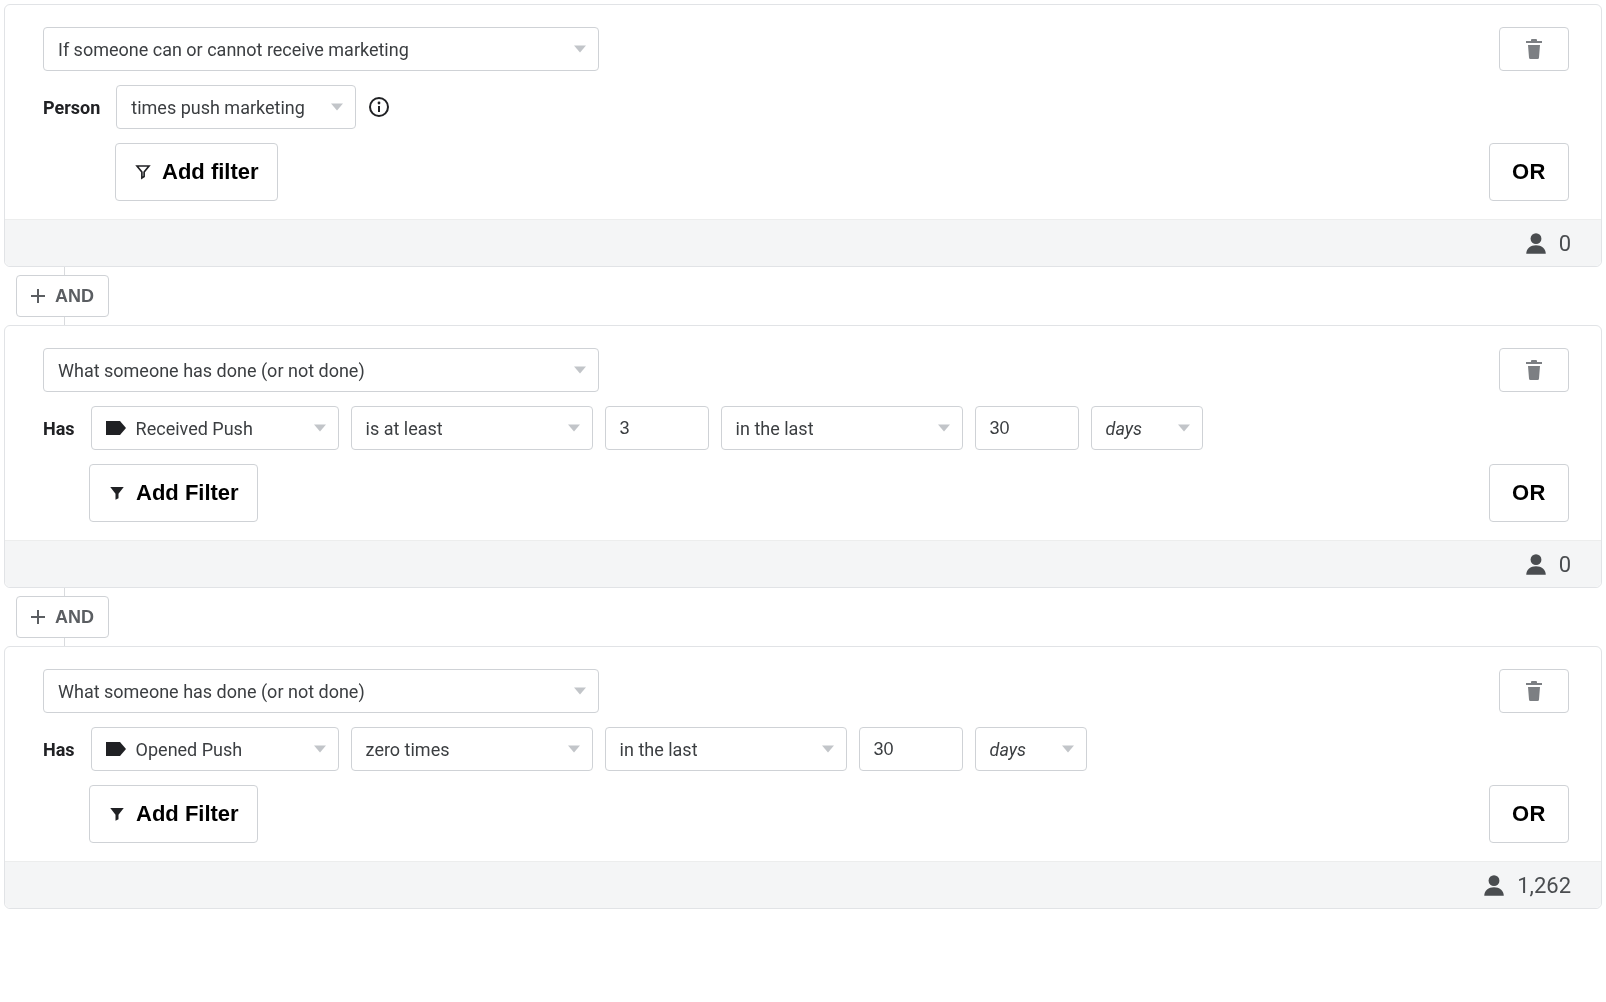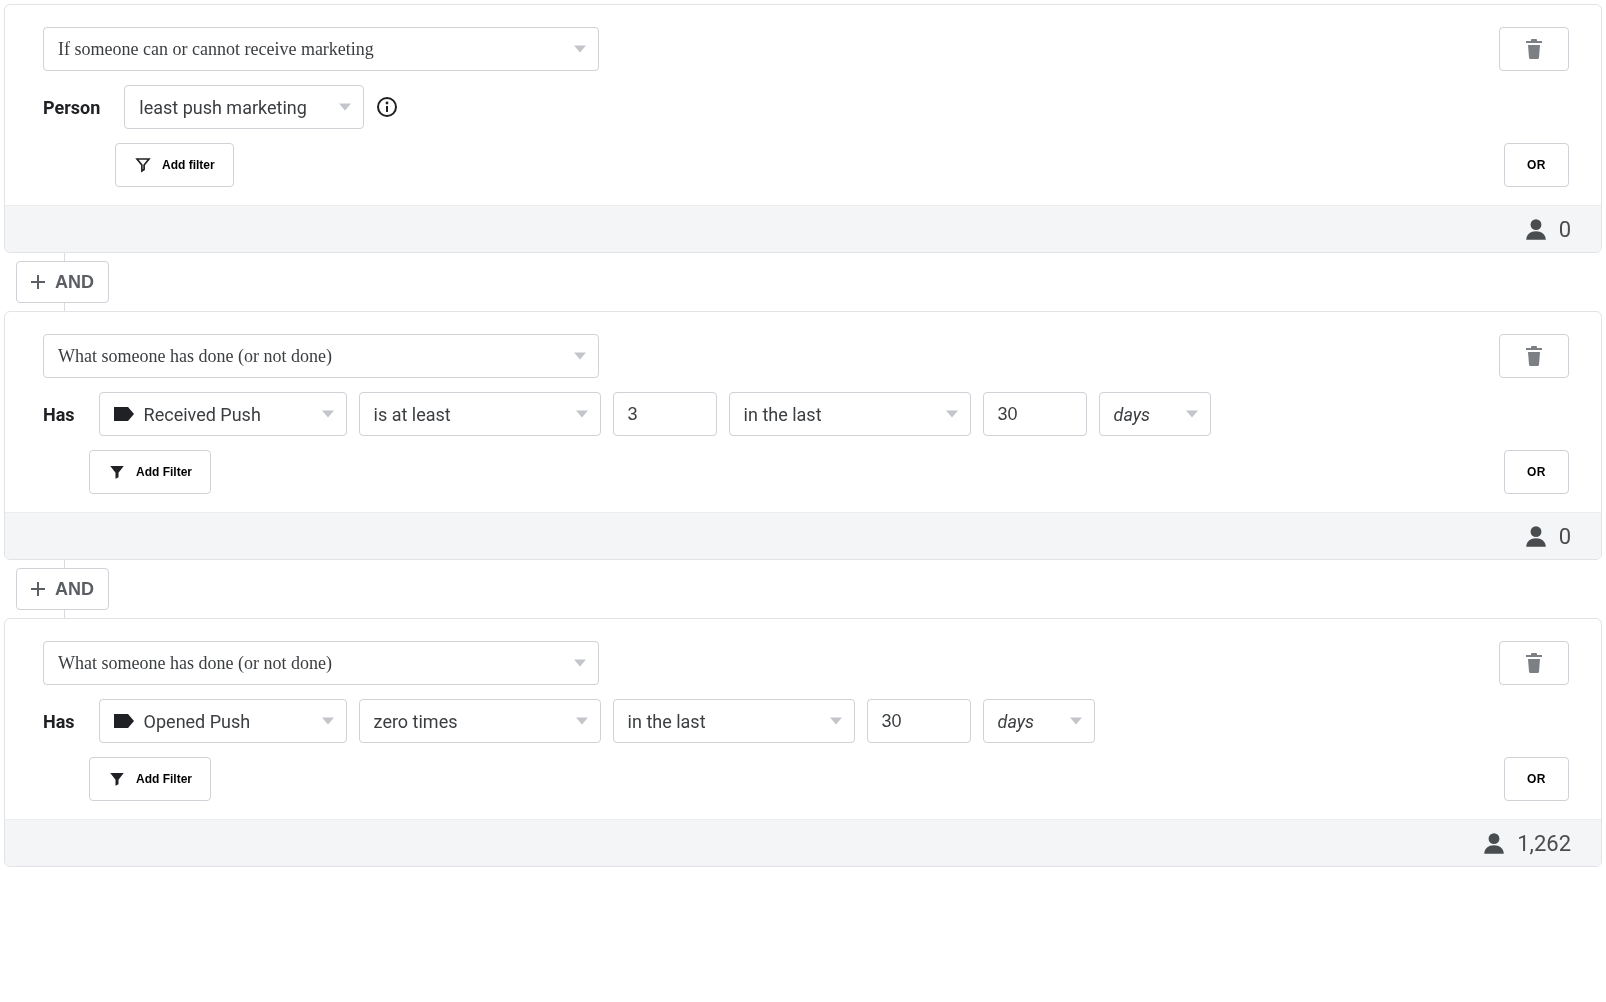--- a/index.html
+++ b/index.html
@@ -37,21 +37,21 @@
     display: flex;
     align-items: center;
     gap: 12px;
     flex-wrap: wrap;
   }
   .top-row { justify-content: space-between; align-items: flex-start; }
   .filters-row { margin-top: 14px; }
   .filters-actions { margin-top: 14px; display: flex; justify-content: space-between; align-items: center; }
   .label-prefix {
     font-weight: 700;
-    margin-right: 12px;
+    margin-right: 4px;
   }
   .indent {
     margin-left: 72px;
   }
   .indent-sm {
     margin-left: 46px;
   }
   .select {
     position: relative;
     display: inline-flex;
@@ -68,21 +68,21 @@
   .select .caret {
     position: absolute;
     right: 12px;
     top: 50%;
     transform: translateY(-50%);
     width: 0; height: 0;
     border-left: 6px solid transparent;
     border-right: 6px solid transparent;
     border-top: 7px solid #c2c5c9;
   }
-  .select-wide { width: 556px; font-family: Liberation Serif, serif; }
+  .select-wide { width: 556px; }
   .select-event { width: 248px; }
   .select-cmp { width: 242px; }
   .select-time { width: 242px; }
   .select-unit { width: 112px; font-style: italic; }
   .select-cr { width: 204px; }
   .select-mpm { width: 240px; }
   .input-num {
     height: 44px;
     border: 1px solid #cfd2d6;
     border-radius: 4px;
@@ -96,31 +96,31 @@
     width: 70px;
     border: 1px solid #cfd2d6;
     border-radius: 4px;
     background: #fff;
     display: inline-flex;
     align-items: center;
     justify-content: center;
     cursor: pointer;
   }
   .btn {
-    height: 44px;
+    height: 58px;
     border: 1px solid #cfd2d6;
     border-radius: 4px;
     background: #fff;
     padding: 0 18px;
     display: inline-flex;
     align-items: center;
     gap: 10px;
     font-weight: 700;
     cursor: pointer;
-    font-size: 12px;
+    font-size: 22px;
   }
   .btn-or {
     font-weight: 800;
     letter-spacing: 0.5px;
     padding: 8px 22px;
     align-items: center;
   }
   .btn-and {
     height: 42px;
     padding: 12px 14px;
@@ -160,21 +160,21 @@
       <div class="icon-btn">
         <svg class="svg-ico" width="18" height="20" viewBox="0 0 18 20">
             <path fill="#7c7f83" d="M6 2V1a1 1 0 0 1 1-1h4a1 1 0 0 1 1 1v1h5v2H1V2h5zm-3 4h12l-1 12.5a1.5 1.5 0 0 1-1.5 1.5h-7A1.5 1.5 0 0 1 4 18.5L3 6z"></path>
           </svg>
       </div>
     </div>
 
     <div class="row filters-row">
       <span class="label-prefix">Person</span>
       <div class="select select-mpm">
-        <span>least push marketing</span>
+        <span>times push marketing</span>
         <span class="caret"></span>
       </div>
       <svg width="22" height="22" viewBox="0 0 22 22">
           <circle cx="11" cy="11" r="9" fill="none" stroke="#202124" stroke-width="2"></circle>
           <circle cx="11" cy="7" r="1.4" fill="#202124"></circle>
           <rect x="10" y="10" width="2" height="6" fill="#202124"></rect>
         </svg>
     </div>
 
     <div class="filters-actions">

